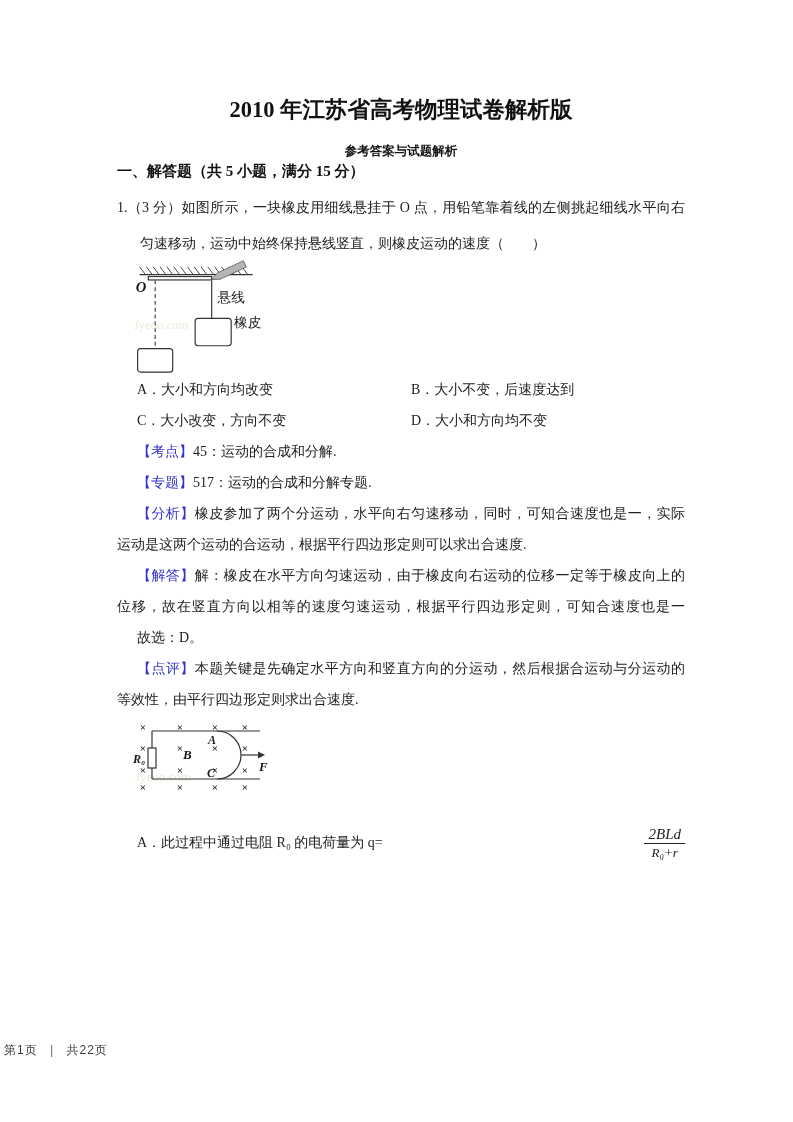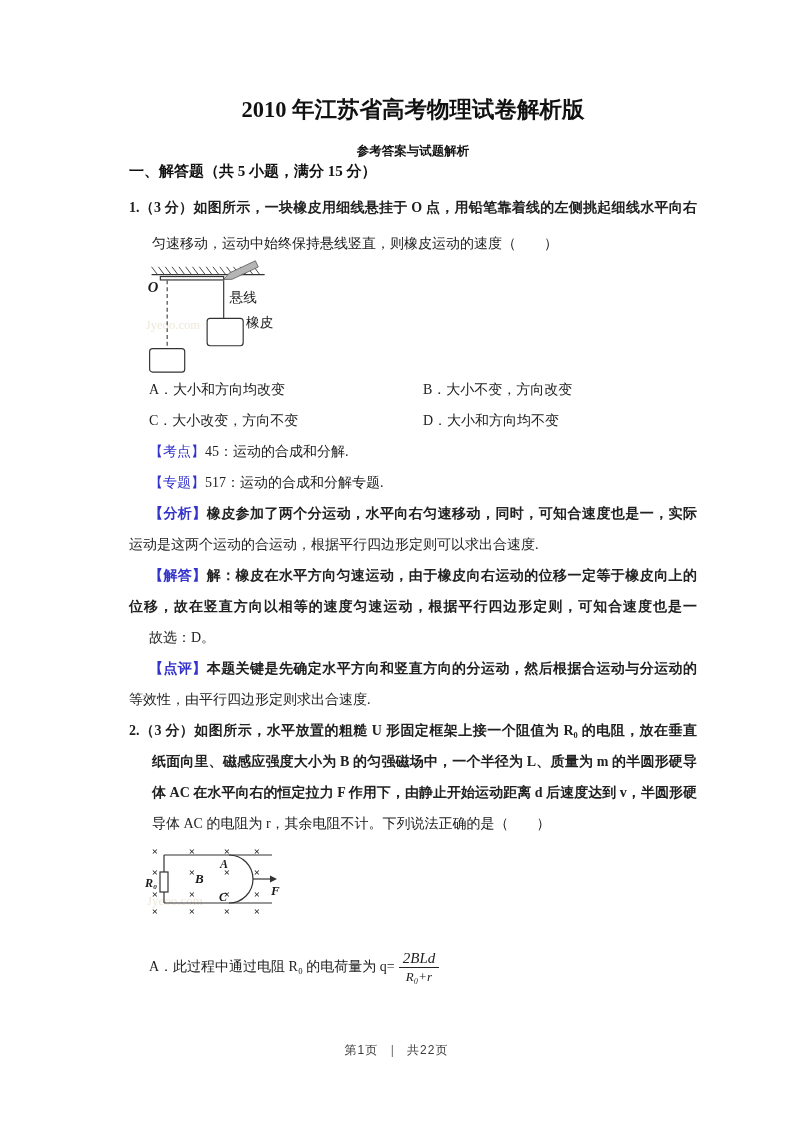--- a/index.html
+++ b/index.html
@@ -1,59 +1,59 @@
 <!DOCTYPE html>
 <html><head>
 <meta charset="utf-8">
 <style>
   html,body{margin:0;padding:0;}
   body{
     width:793px;height:1122px;position:relative;overflow:hidden;
     background:#ffffff;color:#212121;
     font-family:"Liberation Serif","DejaVu Serif",serif;
   }
-  .content{position:absolute;left:129px;top:94px;width:568px;}
+  .content{position:absolute;left:117px;top:94px;width:568px;}
   .page-title{
     text-align:center;font-size:22.5px;font-weight:bold;line-height:31px;
     color:#111;margin:0;
   }
   .page-subtitle{
     text-align:center;font-size:12.5px;font-weight:bold;line-height:18px;
     margin-top:17px;color:#111;
   }
   .section-heading{
     font-size:15px;font-weight:bold;line-height:22px;color:#111;
   }
   .stem{margin-top:8px;font-size:14px;line-height:36px;padding-left:23px;}
   .stem .first{text-indent:-23px;}
   .stem2{margin-top:0;font-size:14px;line-height:31px;padding-left:23px;}
   .stem2 .first{text-indent:-23px;}
-  .jline{text-align:justify;text-align-last:justify;text-justify:inter-character;font-weight:bold;}
+  .jline{text-align:justify;text-align-last:justify;text-justify:inter-character;}
   .lline{text-align:left;}
   .figure-block{margin:-3px 0 0 13px;position:relative;}
   .figure2-block{margin:0 0 0 8px;position:relative;}
   .options-grid{
     display:grid;grid-template-columns:274px auto;margin-left:20px;
     font-size:14px;line-height:31px;
   }
   .anno{font-size:14px;line-height:31px;margin:0;}
   .anno .first{text-indent:20px;}
   .tag{color:#3333cc;}
   .single{font-size:14px;line-height:31px;text-indent:20px;}
   .opt-a-line{
-    margin:6px 0 16px 20px;height:44px;display:flex;align-items:center;font-size:14px;
+    margin:6px 0 16px 20px;height:44px;display:flex;align-items:center;font-size:14px;justify-content:space-between;
   }
   .frac{
     display:inline-block;vertical-align:middle;text-align:center;
     font-style:italic;margin-left:4px;
   }
   .frac .num{display:block;font-size:15px;line-height:17px;padding:0 4px;border-bottom:1.2px solid #222;}
   .frac .den{display:block;font-size:13px;line-height:17px;padding:0 4px;}
   .footer{
-    position:absolute;top:1042px;left:0;width:100%;text-align:center;
+    position:absolute;top:1042px;left:0;width:100%;
     font-family:"Liberation Sans","DejaVu Sans",sans-serif;
     font-size:12px;color:#3a3a3a;letter-spacing:1px;
   }
   .footer span{margin:0 4px;}
   svg{display:block;}
   svg text{font-family:"Liberation Serif","DejaVu Serif",serif;}
   .fig-line{stroke:#333;stroke-width:1.2;fill:none;}
   .fig-dash{stroke:#333;stroke-width:1.1;fill:none;stroke-dasharray:4 3;}
   .fig-box{stroke:#333;stroke-width:1.2;fill:#fff;}
   .hatch{stroke:#444;stroke-width:1;fill:none;}
@@ -89,21 +89,21 @@
         <line class="fig-dash" x1="24" y1="22" x2="24" y2="92"></line>
         <rect class="fig-box" x="6" y="92" width="36" height="24" rx="3"></rect>
         <text class="italic-label" x="4" y="34" font-size="15">O</text>
         <text class="cjk-label" x="88" y="44">悬线</text>
         <text class="cjk-label" x="105" y="70">橡皮</text>
       </svg>
     </div>
 
     <div class="options-grid">
       <div>A．大小和方向均改变</div>
-      <div>B．大小不变，方向改变</div>
+      <div>B．大小不变，后速度达到</div>
       <div>C．大小改变，方向不变</div>
       <div>D．大小和方向均不变</div>
     </div>
 
     <div class="single"><span class="tag">【考点】</span><span>45：运动的合成和分解.</span></div>
 
     <div class="single"><span class="tag">【专题】</span><span>517：运动的合成和分解专题.</span></div>
 
     <div class="anno">
       <div class="first jline"><span class="tag">【分析】</span><span>橡皮参加了两个分运动，水平向右匀速移动，同时，可知合速度也是一，实际</span></div>
@@ -117,26 +117,20 @@
 
     <div class="single">故选：D。</div>
 
     <div class="anno">
       <div class="first jline"><span class="tag">【点评】</span><span>本题关键是先确定水平方向和竖直方向的分运动，然后根据合运动与分运动的</span></div>
       <div class="lline">等效性，由平行四边形定则求出合速度.</div>
     </div>
   </div>
 
   <div>
-    <div class="stem2">
-      <div class="first jline">2.（3 分）如图所示，水平放置的粗糙 U 形固定框架上接一个阻值为 R₀ 的电阻，放在垂直</div>
-      <div class="jline">纸面向里、磁感应强度大小为 B 的匀强磁场中，一个半径为 L、质量为 m 的半圆形硬导</div>
-      <div class="jline">体 AC 在水平向右的恒定拉力 F 作用下，由静止开始运动距离 d 后速度达到 v，半圆形硬</div>
-      <div class="lline">导体 AC 的电阻为 r，其余电阻不计。下列说法正确的是（　　）</div>
-    </div>
 
     <div class="figure2-block">
       <svg width="200" height="100" viewBox="0 0 200 100">
         <text class="watermark" x="10" y="66">Jyeoo.com</text>
         <g id="cross-grid">
             <text x="18" y="16" class="cross">×</text>
             <text x="55" y="16" class="cross">×</text>
             <text x="90" y="16" class="cross">×</text>
             <text x="120" y="16" class="cross">×</text>
             <text x="18" y="37" class="cross">×</text>

